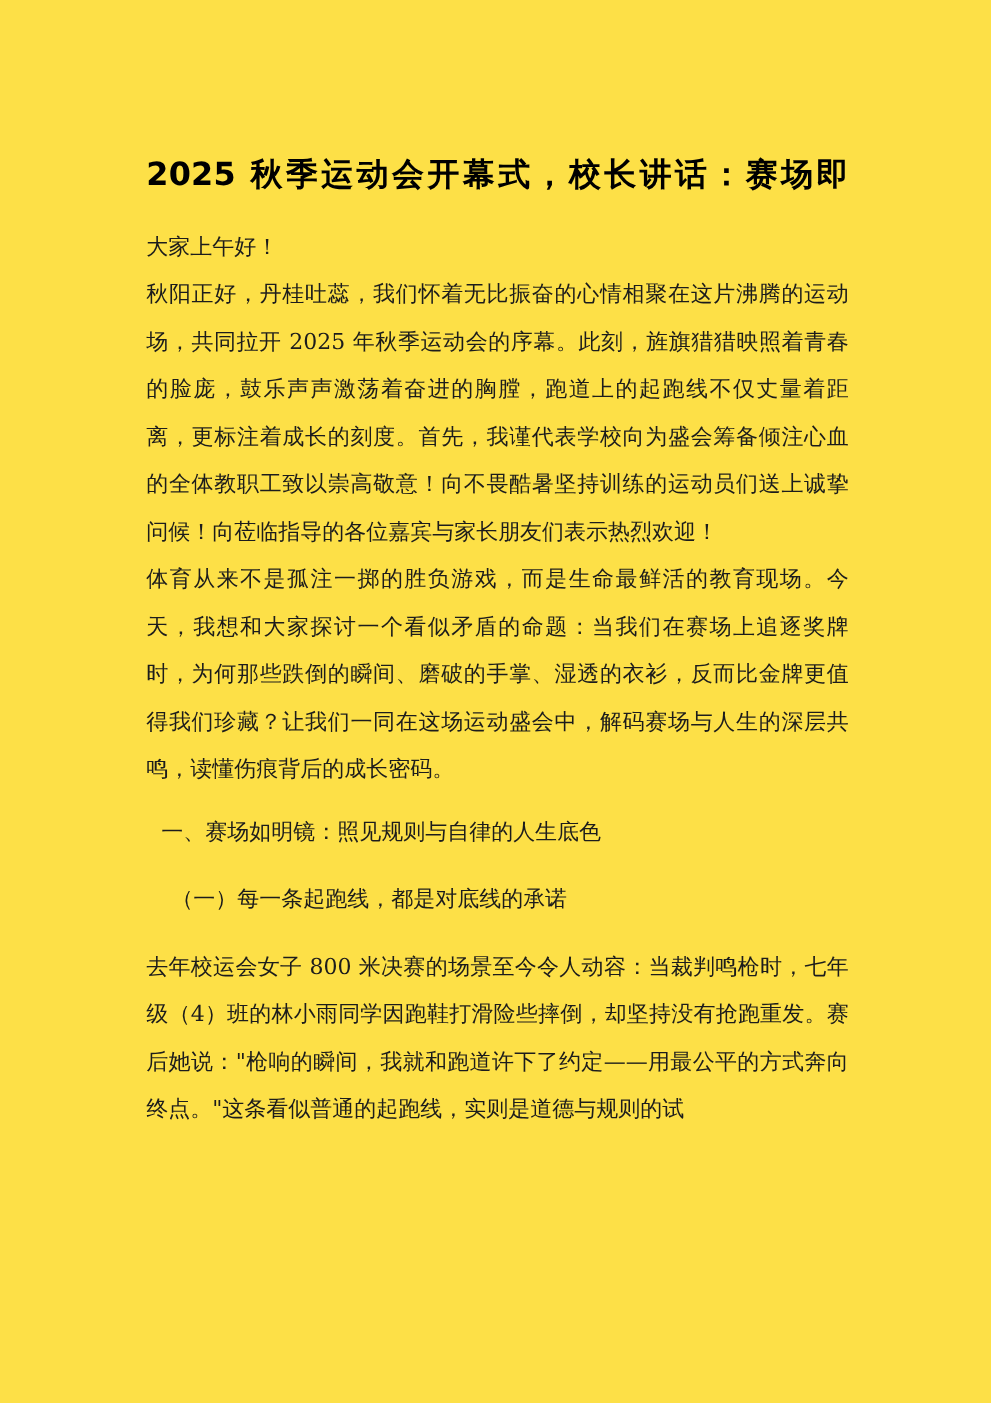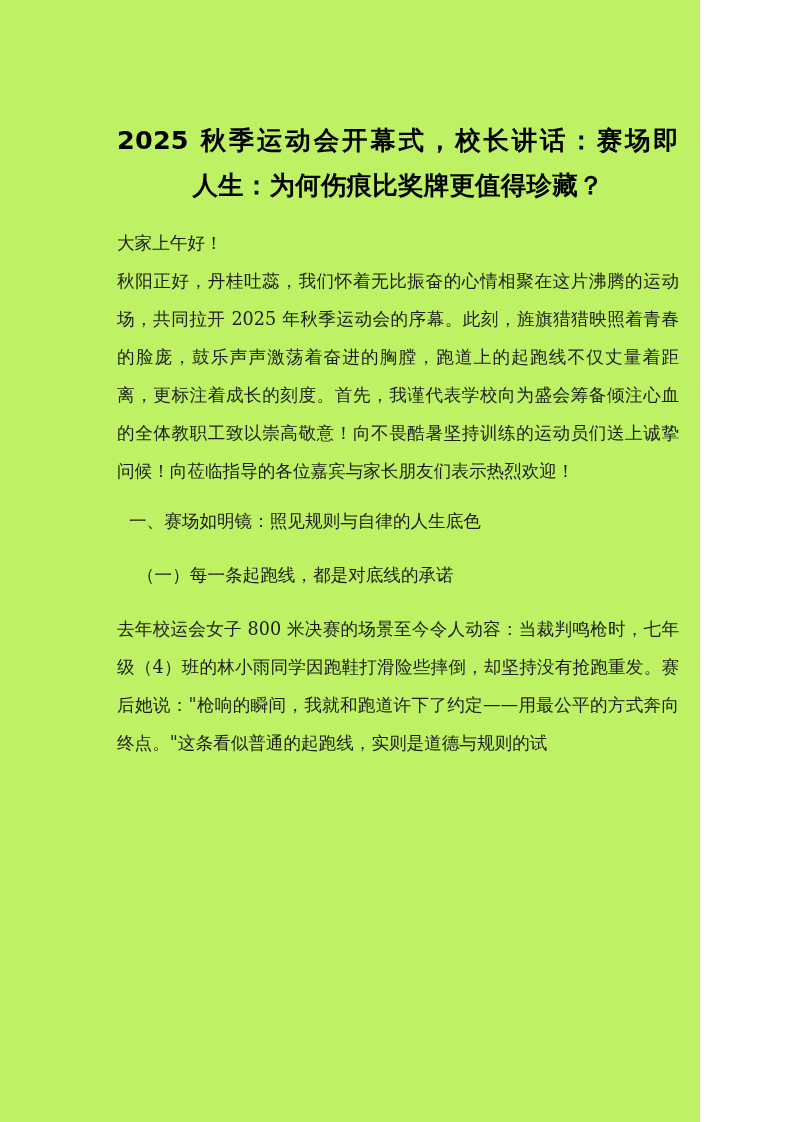--- a/index.html
+++ b/index.html
@@ -10,23 +10,23 @@
   body {
     width: 793px;
     height: 1122px;
     overflow: hidden;
     font-family: "DejaVu Serif", "Liberation Serif", serif;
     color: #1a1a1a;
     -webkit-font-smoothing: antialiased;
   }
   .page {
     position: relative;
-    width: 700px;
+    width: 793px;
     height: 1122px;
-    background: #bef264;
+    background: #fde047;
     box-sizing: border-box;
   }
   .content {
     position: absolute;
     left: 117px;
     top: 118px;
     width: 562px;
   }
   .doc-title {
     font-family: "DejaVu Sans", "Liberation Sans", sans-serif;
@@ -81,28 +81,28 @@
   }
 </style>
 </head>
 <body>
 
 <div class="page">
   <div class="content">
 
     <h1 class="doc-title">
       <span class="ttl-line ttl-line-1">2025 秋季运动会开幕式，校长讲话：赛场即</span>
-      <span class="ttl-line ttl-line-2">人生：为何伤痕比奖牌更值得珍藏？</span>
     </h1>
 
 
     <p class="para">大家上午好！</p>
 
     <p class="para">秋阳正好，丹桂吐蕊，我们怀着无比振奋的心情相聚在这片沸腾的运动场，共同拉开 2025 年秋季运动会的序幕。此刻，旌旗猎猎映照着青春的脸庞，鼓乐声声激荡着奋进的胸膛，跑道上的起跑线不仅丈量着距离，更标注着成长的刻度。首先，我谨代表学校向为盛会筹备倾注心血的全体教职工致以崇高敬意！向不畏酷暑坚持训练的运动员们送上诚挚问候！向莅临指导的各位嘉宾与家长朋友们表示热烈欢迎！</p>
 
+    <p class="para">体育从来不是孤注一掷的胜负游戏，而是生命最鲜活的教育现场。今天，我想和大家探讨一个看似矛盾的命题：当我们在赛场上追逐奖牌时，为何那些跌倒的瞬间、磨破的手掌、湿透的衣衫，反而比金牌更值得我们珍藏？让我们一同在这场运动盛会中，解码赛场与人生的深层共鸣，读懂伤痕背后的成长密码。</p>
 
     <p class="heading-line">一、赛场如明镜：照见规则与自律的人生底色</p>
 
     <p class="subheading-line">（一）每一条起跑线，都是对底线的承诺</p>
 
     <p class="para clip-last">去年校运会女子 800 米决赛的场景至今令人动容：当裁判鸣枪时，七年级（4）班的林小雨同学因跑鞋打滑险些摔倒，却坚持没有抢跑重发。赛后她说："枪响的瞬间，我就和跑道许下了约定——用最公平的方式奔向终点。"这条看似普通的起跑线，实则是道德与规则的试</p>
 
   </div>
 </div>
 

